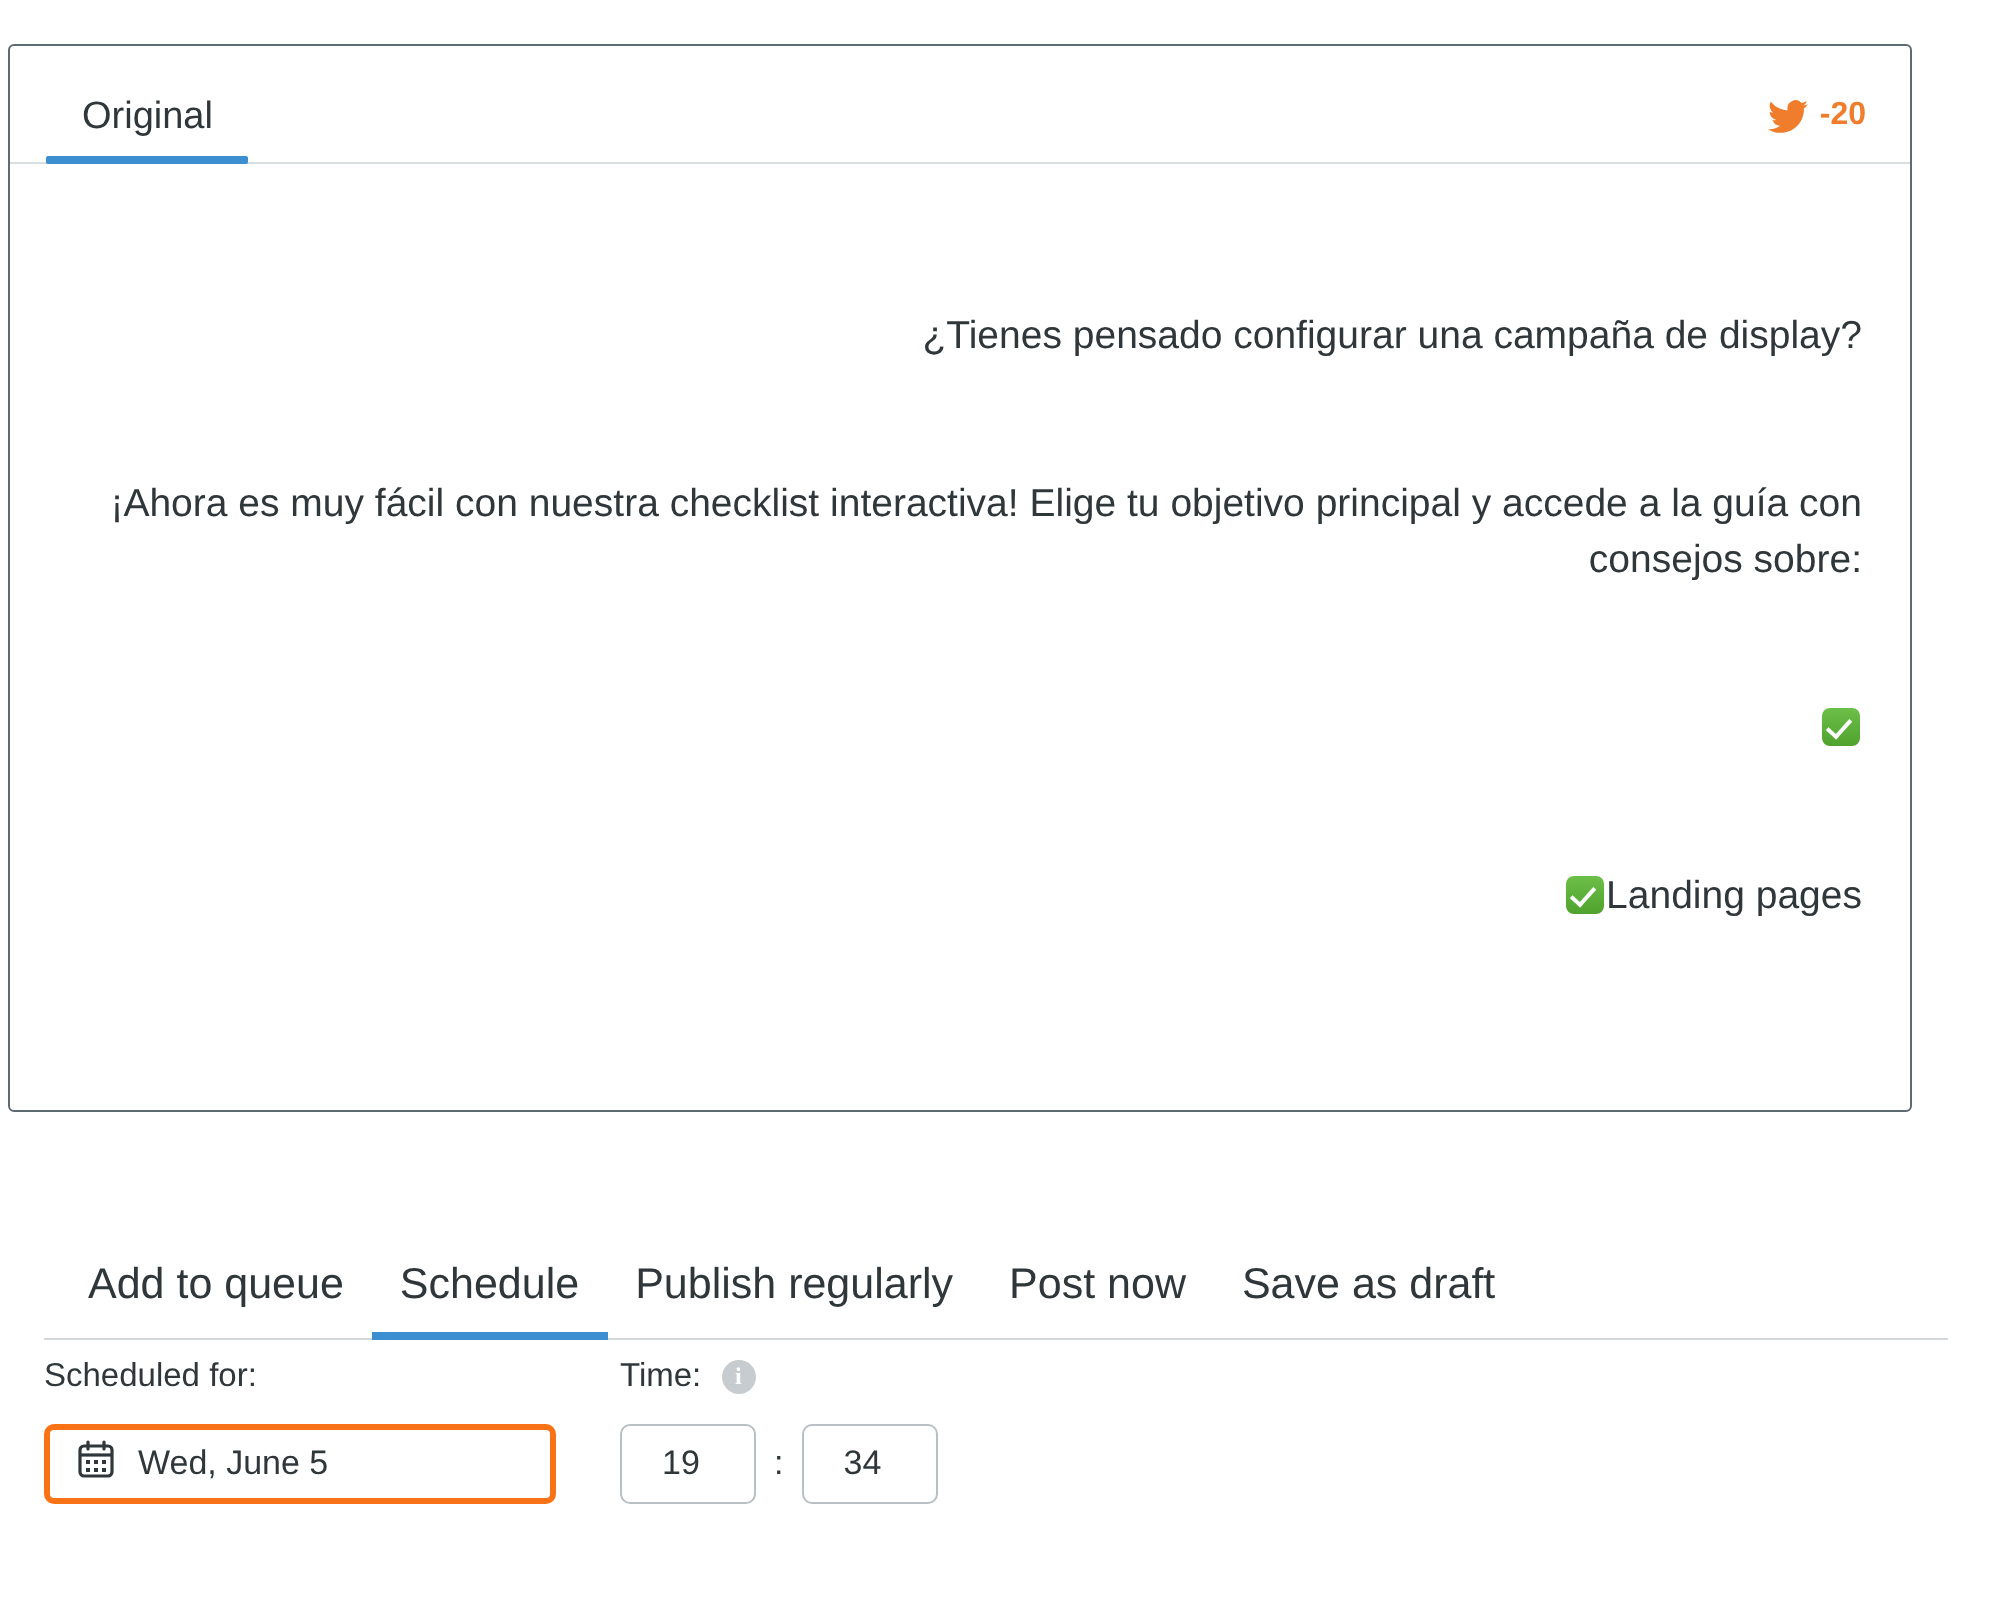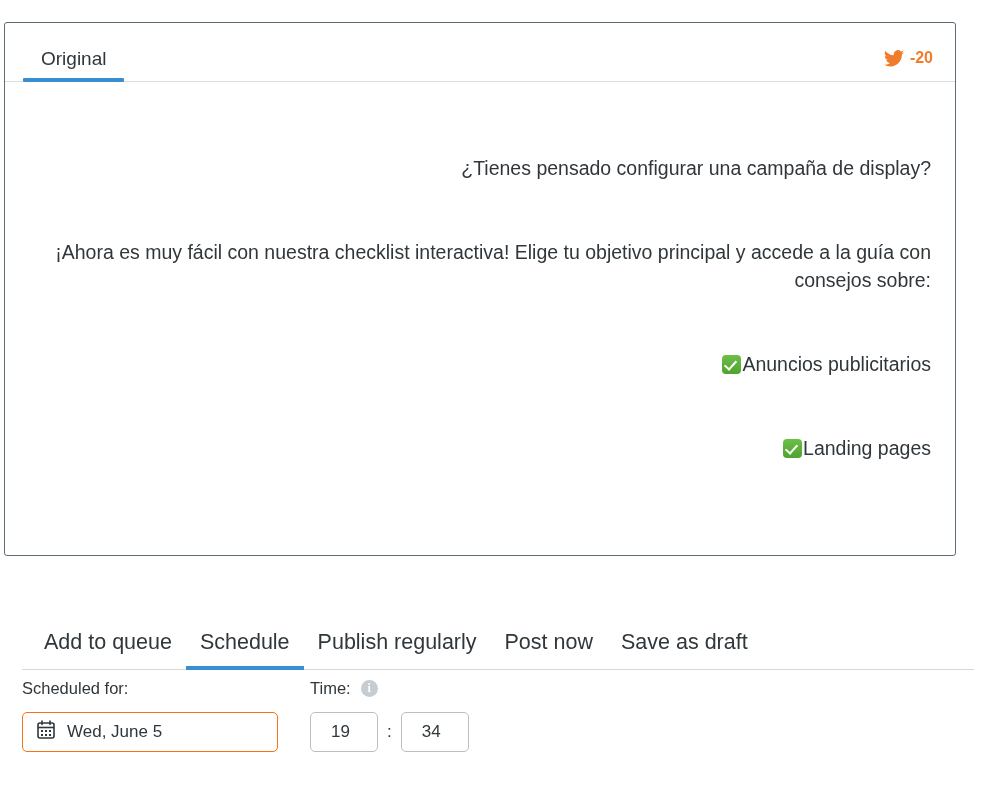--- a/index.html
+++ b/index.html
@@ -155,21 +155,21 @@
     justify-content: center;
     cursor: pointer;
   }
   .sched-fields {
     display: flex;
     align-items: center;
     margin-top: 12px;
   }
   .date-field {
     width: 256px; height: 40px;
-    border: 1px solid #f97316;
+    border: 3px solid #f97316;
     border-radius: 5px;
     display: flex;
     align-items: center;
     gap: 12px;
     padding: 0 14px;
     font-size: 17px;
     color: #30373b;
     background: #fff;
     cursor: pointer;
   }
@@ -212,21 +212,21 @@
         </span>
         <span>-20</span>
       </div>
     </div>
 
     <div class="composer-body">
 
       <div class="post-text">
         <div>¿Tienes pensado configurar una campaña de display?</div>
         <div>¡Ahora es muy fácil con nuestra checklist interactiva! Elige tu objetivo principal y accede a la guía con consejos sobre:</div>
-        <div><span class="chk"></span><span>Anuncios publicitarios</span></div>
+        <div><span class="chk"></span></div>
         <div><span class="chk"></span><span>Landing pages</span></div>
         
         
         
       </div>
 
     </div>
   </div>
 
   <div class="bottom-tabs">

